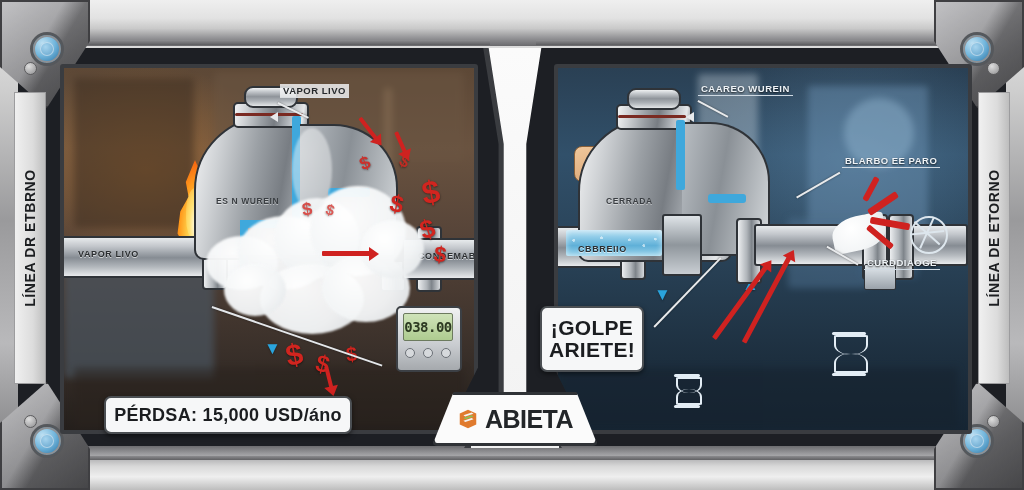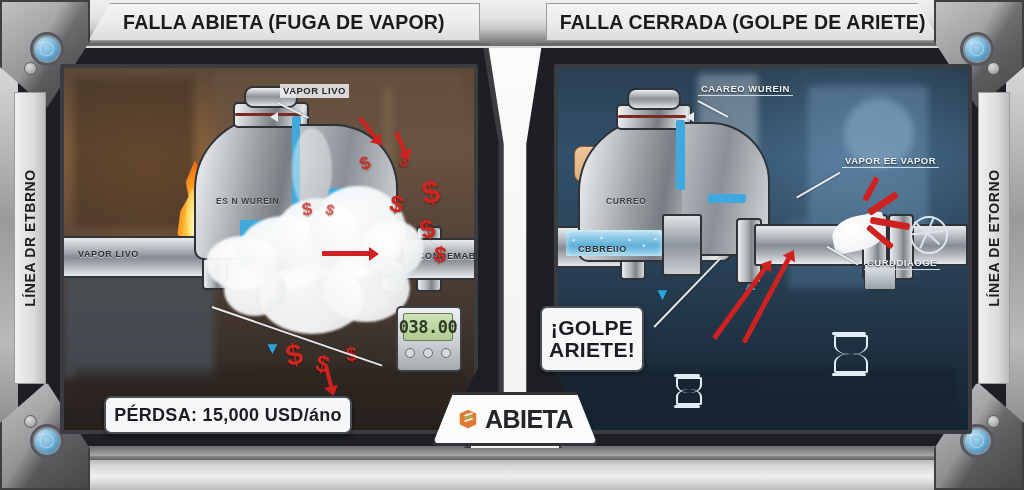--- a/index.html
+++ b/index.html
@@ -151,21 +151,21 @@
       display:flex;align-items:center;justify-content:center;
       box-shadow:0 2px 5px rgba(0,0,0,.5);}
   .plaque span{font-weight:700;color:#1b1d20;letter-spacing:.3px;}
 
   
   .lcd-box{position:absolute;left:396px;top:306px;width:62px;height:62px;border-radius:5px;
       background:linear-gradient(180deg,#f0f1f2,#c9ccd0 60%,#a5a9ad);border:2px solid #3c4045;}
   .lcd-screen{position:absolute;left:5px;top:5px;width:48px;height:26px;border-radius:2px;
       background:linear-gradient(180deg,#cfe3b9,#aecb90);border:1.5px solid #6c7a5e;
       display:flex;align-items:center;justify-content:center;}
-  .lcd-screen span{font-family:"DejaVu Sans Mono", monospace;font-size:17px;font-weight:700;color:#2d3a22;letter-spacing:-.5px;}
+  .lcd-screen span{font-family:"DejaVu Sans Mono", monospace;font-size:14px;font-weight:700;color:#2d3a22;letter-spacing:-.5px;}
   .lcd-btn{position:absolute;width:8px;height:8px;border-radius:50%;border:1.4px solid #6b7076;background:#d6d9dc;}
 
   
   .hourglass{position:absolute;width:26px;height:34px;}
   .hg-top,.hg-bot{position:absolute;left:2px;width:22px;height:14px;border:2.4px solid #e3edf5;}
   .hg-top{top:3px;border-radius:2px 2px 50% 50%;border-bottom:none;}
   .hg-bot{bottom:3px;border-radius:50% 50% 2px 2px;border-top:none;}
   .hg-cap{position:absolute;left:0;width:26px;height:2.6px;background:#e3edf5;border-radius:2px;}
 
   
@@ -194,26 +194,20 @@
 
 <div class="stage">
 
   <div class="frame-outer"></div>
   <div class="frame-inner-dark"></div>
 
   <div class="hdr-band"></div>
   <div class="hdr-underline l"></div>
   <div class="hdr-underline r"></div>
 
-  <div class="hdr-plate left">
-    <div class="hdr-title">FALLA ABIETA (FUGA DE VAPOR)</div>
-  </div>
-  <div class="hdr-plate right">
-    <div class="hdr-title">FALLA CERRADA (GOLPE DE ARIETE)</div>
-  </div>
 
   <div class="foot-band"></div>
   <div class="foot-line"></div>
 
   <div class="corner tl">
     <div class="corner-shade"></div>
   </div>
   <div class="bolt" style="left:30px;top:32px;"></div>
   <div class="bolt-sm" style="left:24px;top:62px;"></div>
 
@@ -346,21 +340,21 @@
          background:linear-gradient(160deg,#f0c89c,#d8a271);border:1.6px solid #8a6038;"></div>
     <div style="position:absolute;left:50px;top:60px;width:58px;height:13px;border-radius:3px;
          background:linear-gradient(180deg,#dfe5ea,#8d959c);border:1.6px solid #2f3338;transform:rotate(-24deg);"></div>
     <div style="position:absolute;left:94px;top:48px;width:22px;height:22px;border-radius:4px;
          background:linear-gradient(180deg,#cfd6db,#7d858c);border:1.6px solid #2f3338;transform:rotate(-24deg);"></div>
 
     <div class="pipe-h" style="left:-10px;top:158px;width:86px;"></div>
     <div class="flange" style="left:62px;top:146px;"></div>
 
     <div class="trap-body metal" style="left:20px;top:50px;"></div>
-    <div class="lbl-body" style="left:48px;top:128px;">CURREO</div>
+    <div class="lbl-body" style="left:48px;top:128px;">CERRADA</div>
     <div class="bonnet metal" style="left:58px;top:36px;"></div>
     <div class="bonnet-cap metal-v" style="left:69px;top:20px;"></div>
     <div style="position:absolute;left:60px;top:47px;width:68px;height:3px;background:#7a2a22;border-radius:2px;"></div>
 
     <div style="position:absolute;left:124px;top:54px;width:86px;height:130px;
          border-radius:0 60px 8px 0;background:linear-gradient(100deg,#b9bec3,#8a9096 45%,#d3d7da);
          border:2px solid #2f3338;border-left:none;"></div>
 
     <div style="position:absolute;left:118px;top:52px;width:9px;height:70px;background:#3fa8dc;border-radius:2px;"></div>
     <div style="position:absolute;left:150px;top:126px;width:38px;height:9px;background:#3fa8dc;border-radius:3px;"></div>
@@ -399,21 +393,21 @@
     <div style="position:absolute;left:368px;top:148px;width:2.4px;height:34px;background:#dde6ed;transform:rotate(-48deg);"></div>
     <div style="position:absolute;left:368px;top:148px;width:2.4px;height:34px;background:#dde6ed;transform:rotate(84deg);"></div>
 
     <div style="position:absolute;left:306px;top:196px;width:30px;height:24px;border-radius:2px;
          background:linear-gradient(180deg,#e3e9ee,#9aa2aa);border:1.8px solid #2f3338;"></div>
 
     <div class="callout light" style="left:140px;top:14px;">CAAREO WUREIN</div>
     <div class="lead" style="left:140px;top:32px;width:34px;transform:rotate(28deg);"></div>
     <div class="arrowhead" style="left:128px;top:44px;border-width:5px 8px 5px 0;border-color:transparent #e8eaec transparent transparent;"></div>
 
-    <div class="callout light" style="left:284px;top:86px;">VAPOR EE VAPOR</div>
+    <div class="callout light" style="left:284px;top:86px;">BLARBO EE PARO</div>
     <div class="lead" style="left:282px;top:104px;width:50px;transform:rotate(150deg);"></div>
 
     <div class="callout light" style="left:306px;top:188px;">CURDDIAOGE</div>
     <div class="lead" style="left:300px;top:196px;width:36px;transform:rotate(-150deg);"></div>
 
     <div class="lead" style="left:96px;top:258px;width:96px;transform:rotate(-46deg);"></div>
 
     <div class="hourglass" style="left:116px;top:306px;">
       <div class="hg-cap" style="top:0;"></div>
       <div class="hg-top"></div>

